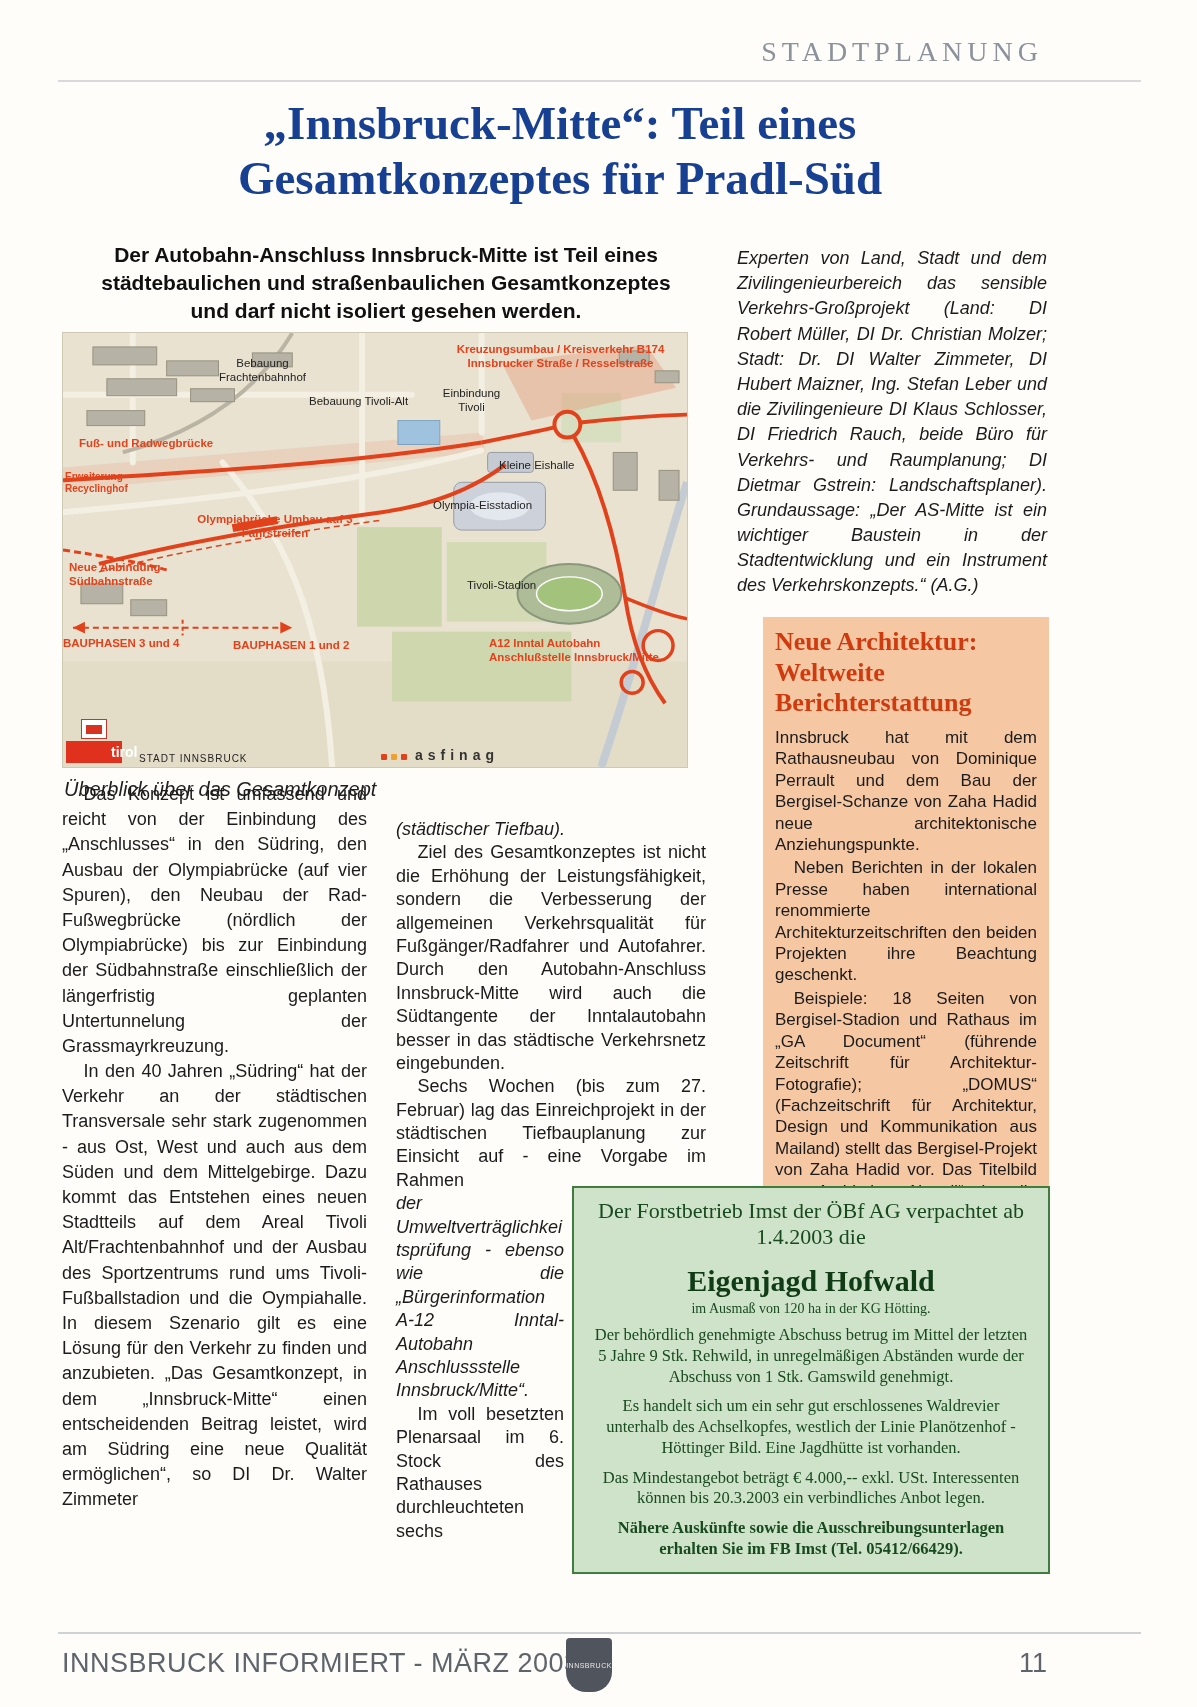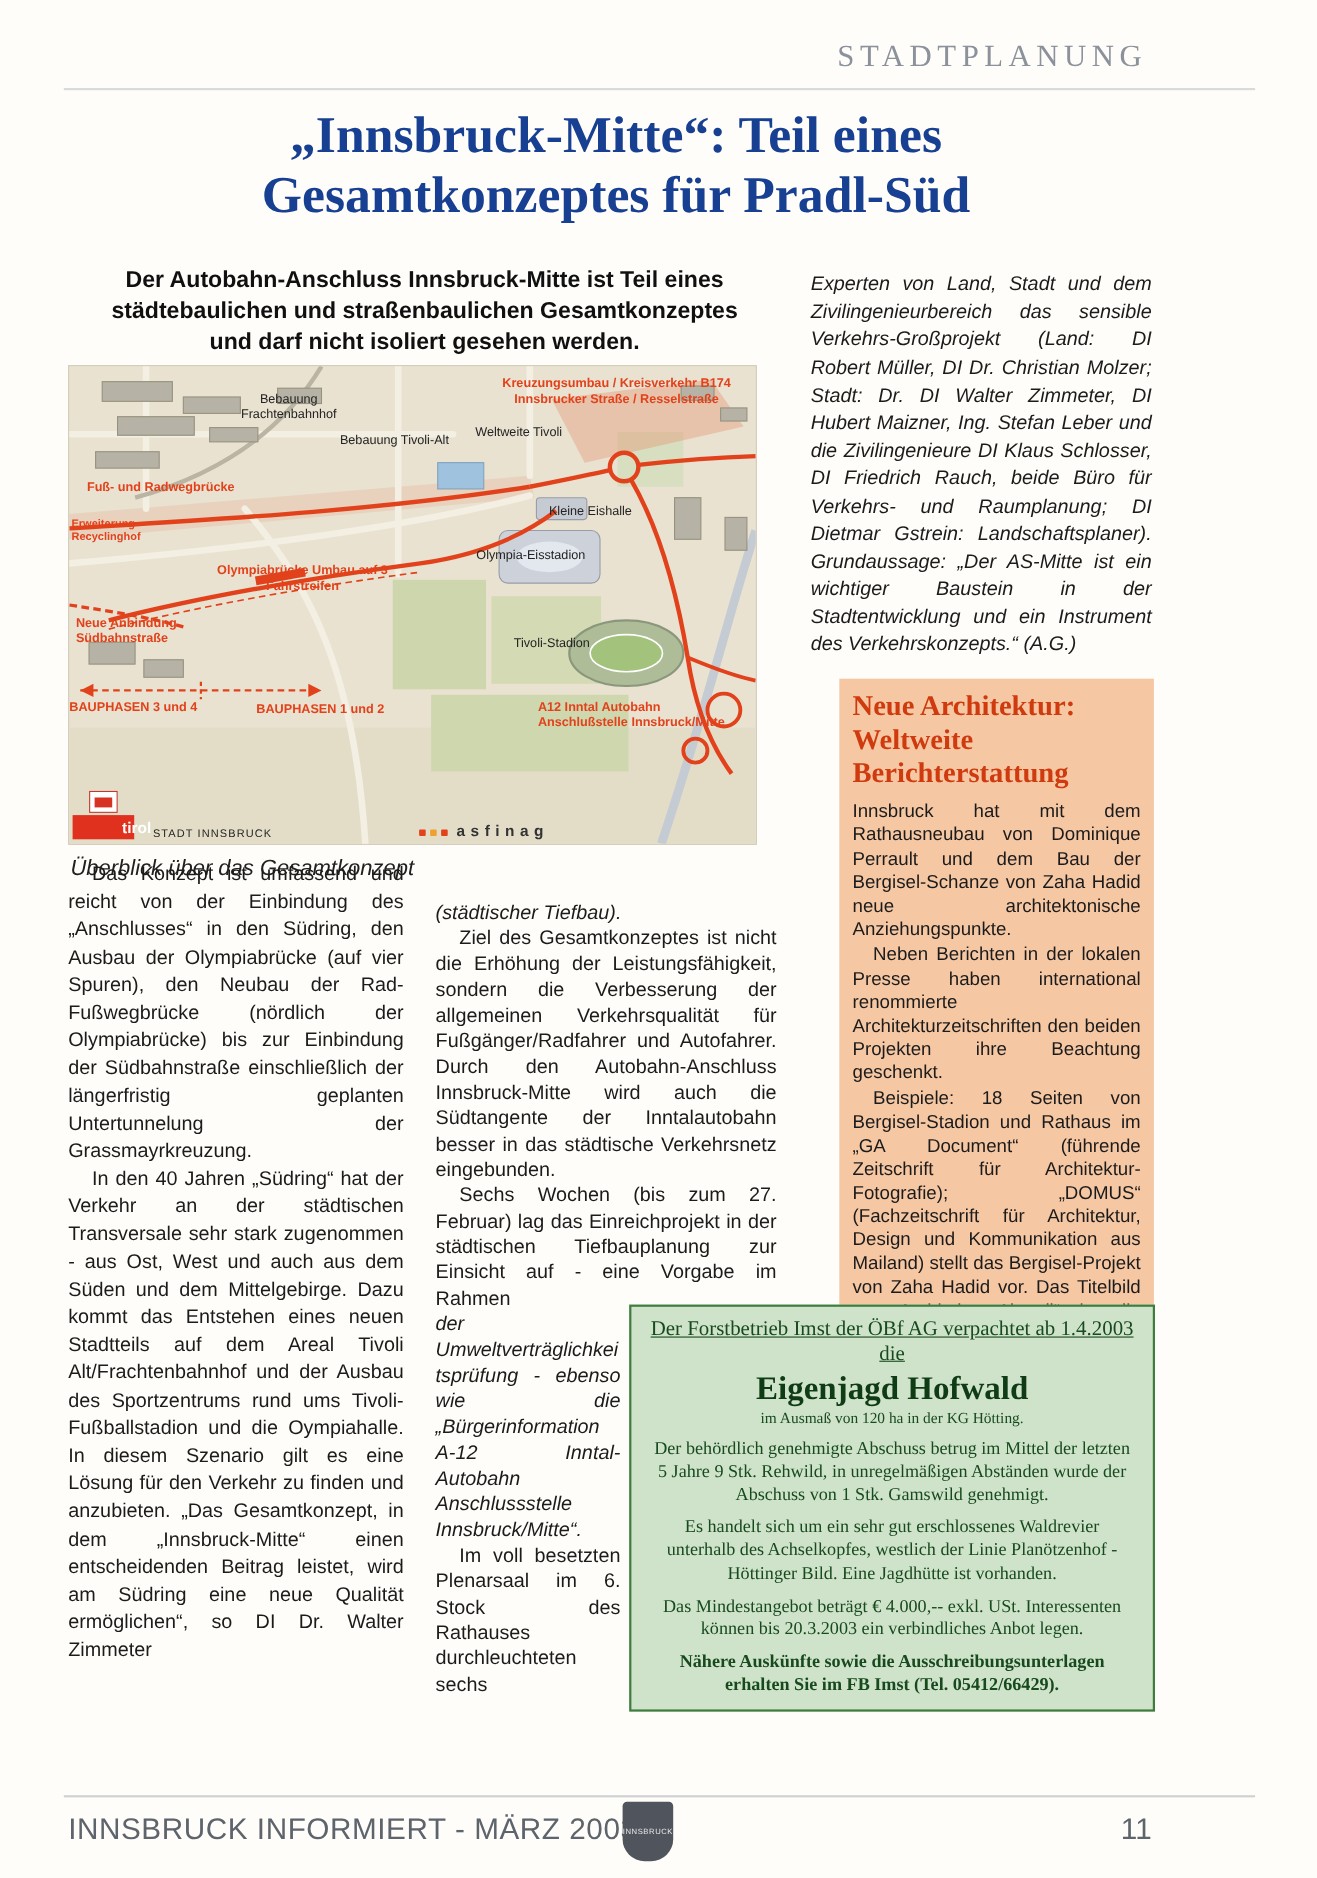--- a/index.html
+++ b/index.html
@@ -54,21 +54,21 @@
   .archbox{position:absolute;top:617px;left:735px;width:286px;min-height:560px;
     background:var(--arch-box-bg);padding:10px 12px 12px;margin-left:28px;}
   .archbox h2{font-family:"Liberation Serif",serif;font-size:26px;line-height:1.18;
     color:var(--arch-title-red);margin-bottom:8px;font-weight:700;}
   .archbox p{font-size:17px;line-height:1.26;text-align:justify;text-indent:1.1em;margin-bottom:2px;}
   .archbox p.noindent{text-indent:0;}
 
   .greenbox{position:absolute;top:1186px;left:572px;width:478px;background:var(--ad-bg);
     border:2px solid var(--ad-border);padding:10px 16px 12px;text-align:center;
     font-family:"Liberation Serif",serif;color:var(--ad-text);z-index:3;}
-  .greenbox .intro{font-size:19px;margin-bottom:4px;text-decoration:underline;}
+  .greenbox .intro{font-size:22px;margin-bottom:14px;}
   .greenbox h2{font-size:30px;line-height:1.1;margin-bottom:4px;color:#103c15;font-weight:700;}
   .greenbox .sub{font-size:14px;margin-bottom:8px;}
   .greenbox p{font-size:16.5px;line-height:1.26;margin-bottom:9px;}
   .greenbox p.contact{font-weight:700;margin-bottom:0;}
 
   .rule-bottom{position:absolute;top:1632px;left:58px;right:56px;border-top:2px solid #cfd2d5;}
   .footer-left{position:absolute;top:1648px;left:62px;font-size:27px;color:#5d646c;letter-spacing:0.5px;}
   .footer-page{position:absolute;top:1648px;right:150px;font-size:27px;color:#5d646c;}
   .footer-logo{position:absolute;top:1638px;left:566px;width:46px;height:54px;background:#50555d;
     border-radius:4px 4px 20px 20px;display:flex;align-items:center;justify-content:center;}
@@ -142,21 +142,21 @@
       <path d="M0,218 C40,224 76,230 104,238" stroke-width="3" stroke-dasharray="7 4"></path>
       <path d="M10,296 H230" stroke-width="2" stroke-dasharray="6 4"></path>
       <path d="M120,288 V304" stroke-width="2" stroke-dasharray="4 3"></path>
     </g>
     <path d="M10,296 l12,-6 v12 z" fill="#e2421b"></path>
     <path d="M230,296 l-12,-6 v12 z" fill="#e2421b"></path>
   </svg>
 
   <div class="maplabel center" style="left:142px;top:24px;width:115px">Bebauung Frachtenbahnhof</div>
   <div class="maplabel" style="left:246px;top:62px;width:150px">Bebauung Tivoli-Alt</div>
-  <div class="maplabel center" style="left:366px;top:54px;width:85px">Weltweite Tivoli</div>
+  <div class="maplabel center" style="left:366px;top:54px;width:85px">Einbindung Tivoli</div>
   <div class="maplabel red center" style="left:380px;top:10px;width:235px">Kreuzungsumbau / Kreisverkehr B174 Innsbrucker Straße / Resselstraße</div>
   <div class="maplabel red" style="left:16px;top:104px;width:220px">Fuß- und Radwegbrücke</div>
   <div class="maplabel" style="left:436px;top:126px;width:110px">Kleine Eishalle</div>
   <div class="maplabel" style="left:370px;top:166px;width:150px">Olympia-Eisstadion</div>
   <div class="maplabel red small" style="left:2px;top:138px;width:66px">Erweiterung Recyclinghof</div>
   <div class="maplabel red center" style="left:132px;top:180px;width:160px">Olympiabrücke Umbau auf 3 Fahrstreifen</div>
   <div class="maplabel red" style="left:6px;top:228px;width:110px">Neue Anbindung Südbahnstraße</div>
   <div class="maplabel" style="left:404px;top:246px;width:120px">Tivoli-Stadion</div>
   <div class="maplabel red" style="left:0;top:304px;width:140px">BAUPHASEN 3 und 4</div>
   <div class="maplabel red" style="left:170px;top:306px;width:160px">BAUPHASEN 1 und 2</div>

